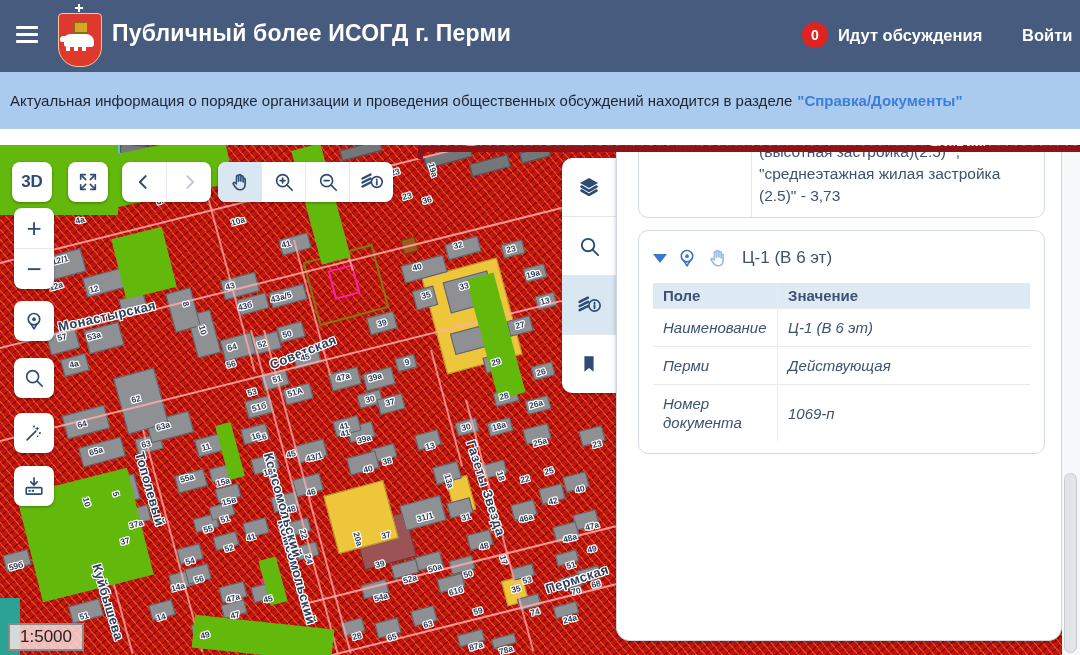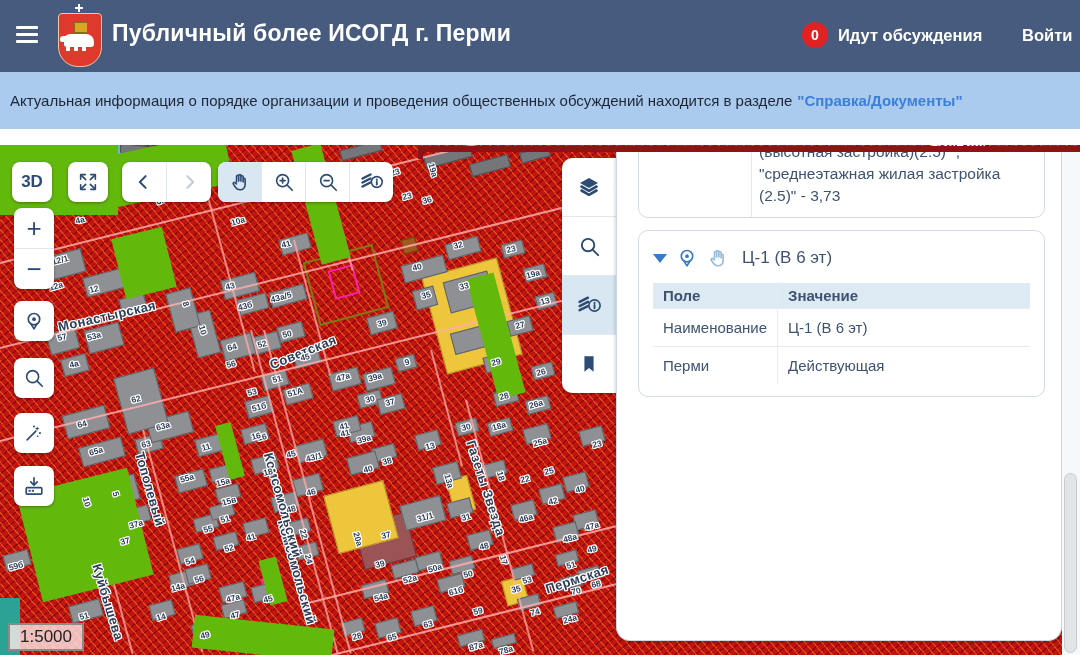--- a/index.html
+++ b/index.html
@@ -97,21 +97,21 @@
   .c1-div{position:absolute;left:112px;top:0;bottom:0;width:1px;background:#e4e8ee;}
   .c1-text{position:absolute;left:120px;top:34px;width:280px;font-size:15.5px;line-height:22px;color:#3e5271;}
   .card2{margin:0 16px 0 21px;padding:12px 14px;}
   .c2-head{display:flex;align-items:center;gap:9px;height:30px;}
   .tri{width:0;height:0;border-left:7px solid transparent;border-right:7px solid transparent;border-top:9px solid #3a78c9;cursor:pointer;}
   .c2-head svg{stroke:#3a78c9;fill:none;stroke-width:1.8;stroke-linecap:round;stroke-linejoin:round;}
   .hand-lt svg, svg.hand-lt{stroke:#97bada;}
   .c2-title{font-size:17px;color:#3e5271;margin-left:4px;}
   table.attr{border-collapse:collapse;width:100%;margin-top:10px;font-size:15px;color:#3e5271;}
   table.attr th{background:#dde9f3;text-align:left;font-weight:bold;padding:4px 10px;font-size:15px;}
-  table.attr td{padding:9px 10px;vertical-align:middle;line-height:19px;}
+  table.attr td{padding:9px 10px;vertical-align:middle;line-height:19px;font-style:italic;}
   table.attr tr{border-top:1px solid #e8ecf1;}
   table.attr tr:first-child{border-top:none;}
   td.fld,th.fld{width:104px;border-right:1px solid #e8ecf1;overflow-wrap:anywhere;}
   .red-box{display:inline-block;border:3px solid #7f1215;padding:1px 5px;line-height:20px;}
 
   
   .sb-track{position:absolute;left:1062px;top:7px;width:18px;height:503px;background:#f7f8f9;z-index:12;}
   .sb-thumb{position:absolute;left:2px;top:321px;width:13px;height:180px;background:#e3e4e7;border:1px solid #c9cacd;
             border-radius:7px;box-sizing:border-box;}
 </style>
@@ -580,20 +580,24 @@
             <th>Значение</th>
           </tr>
         <tr>
               <td class="fld">Наименование</td>
               <td>Ц-1 (В 6 эт)</td>
             </tr>
             <tr>
               <td class="fld">Перми</td>
               <td>Действующая</td>
             </tr>
+            <tr>
+              <td class="fld">Номер документа</td>
+              <td>1069-п</td>
+            </tr>
           </tbody>
       </table>
     </div>
   </div>
 
   <div class="sb-track">
     <div class="sb-thumb"></div>
   </div>
 </div>
 

